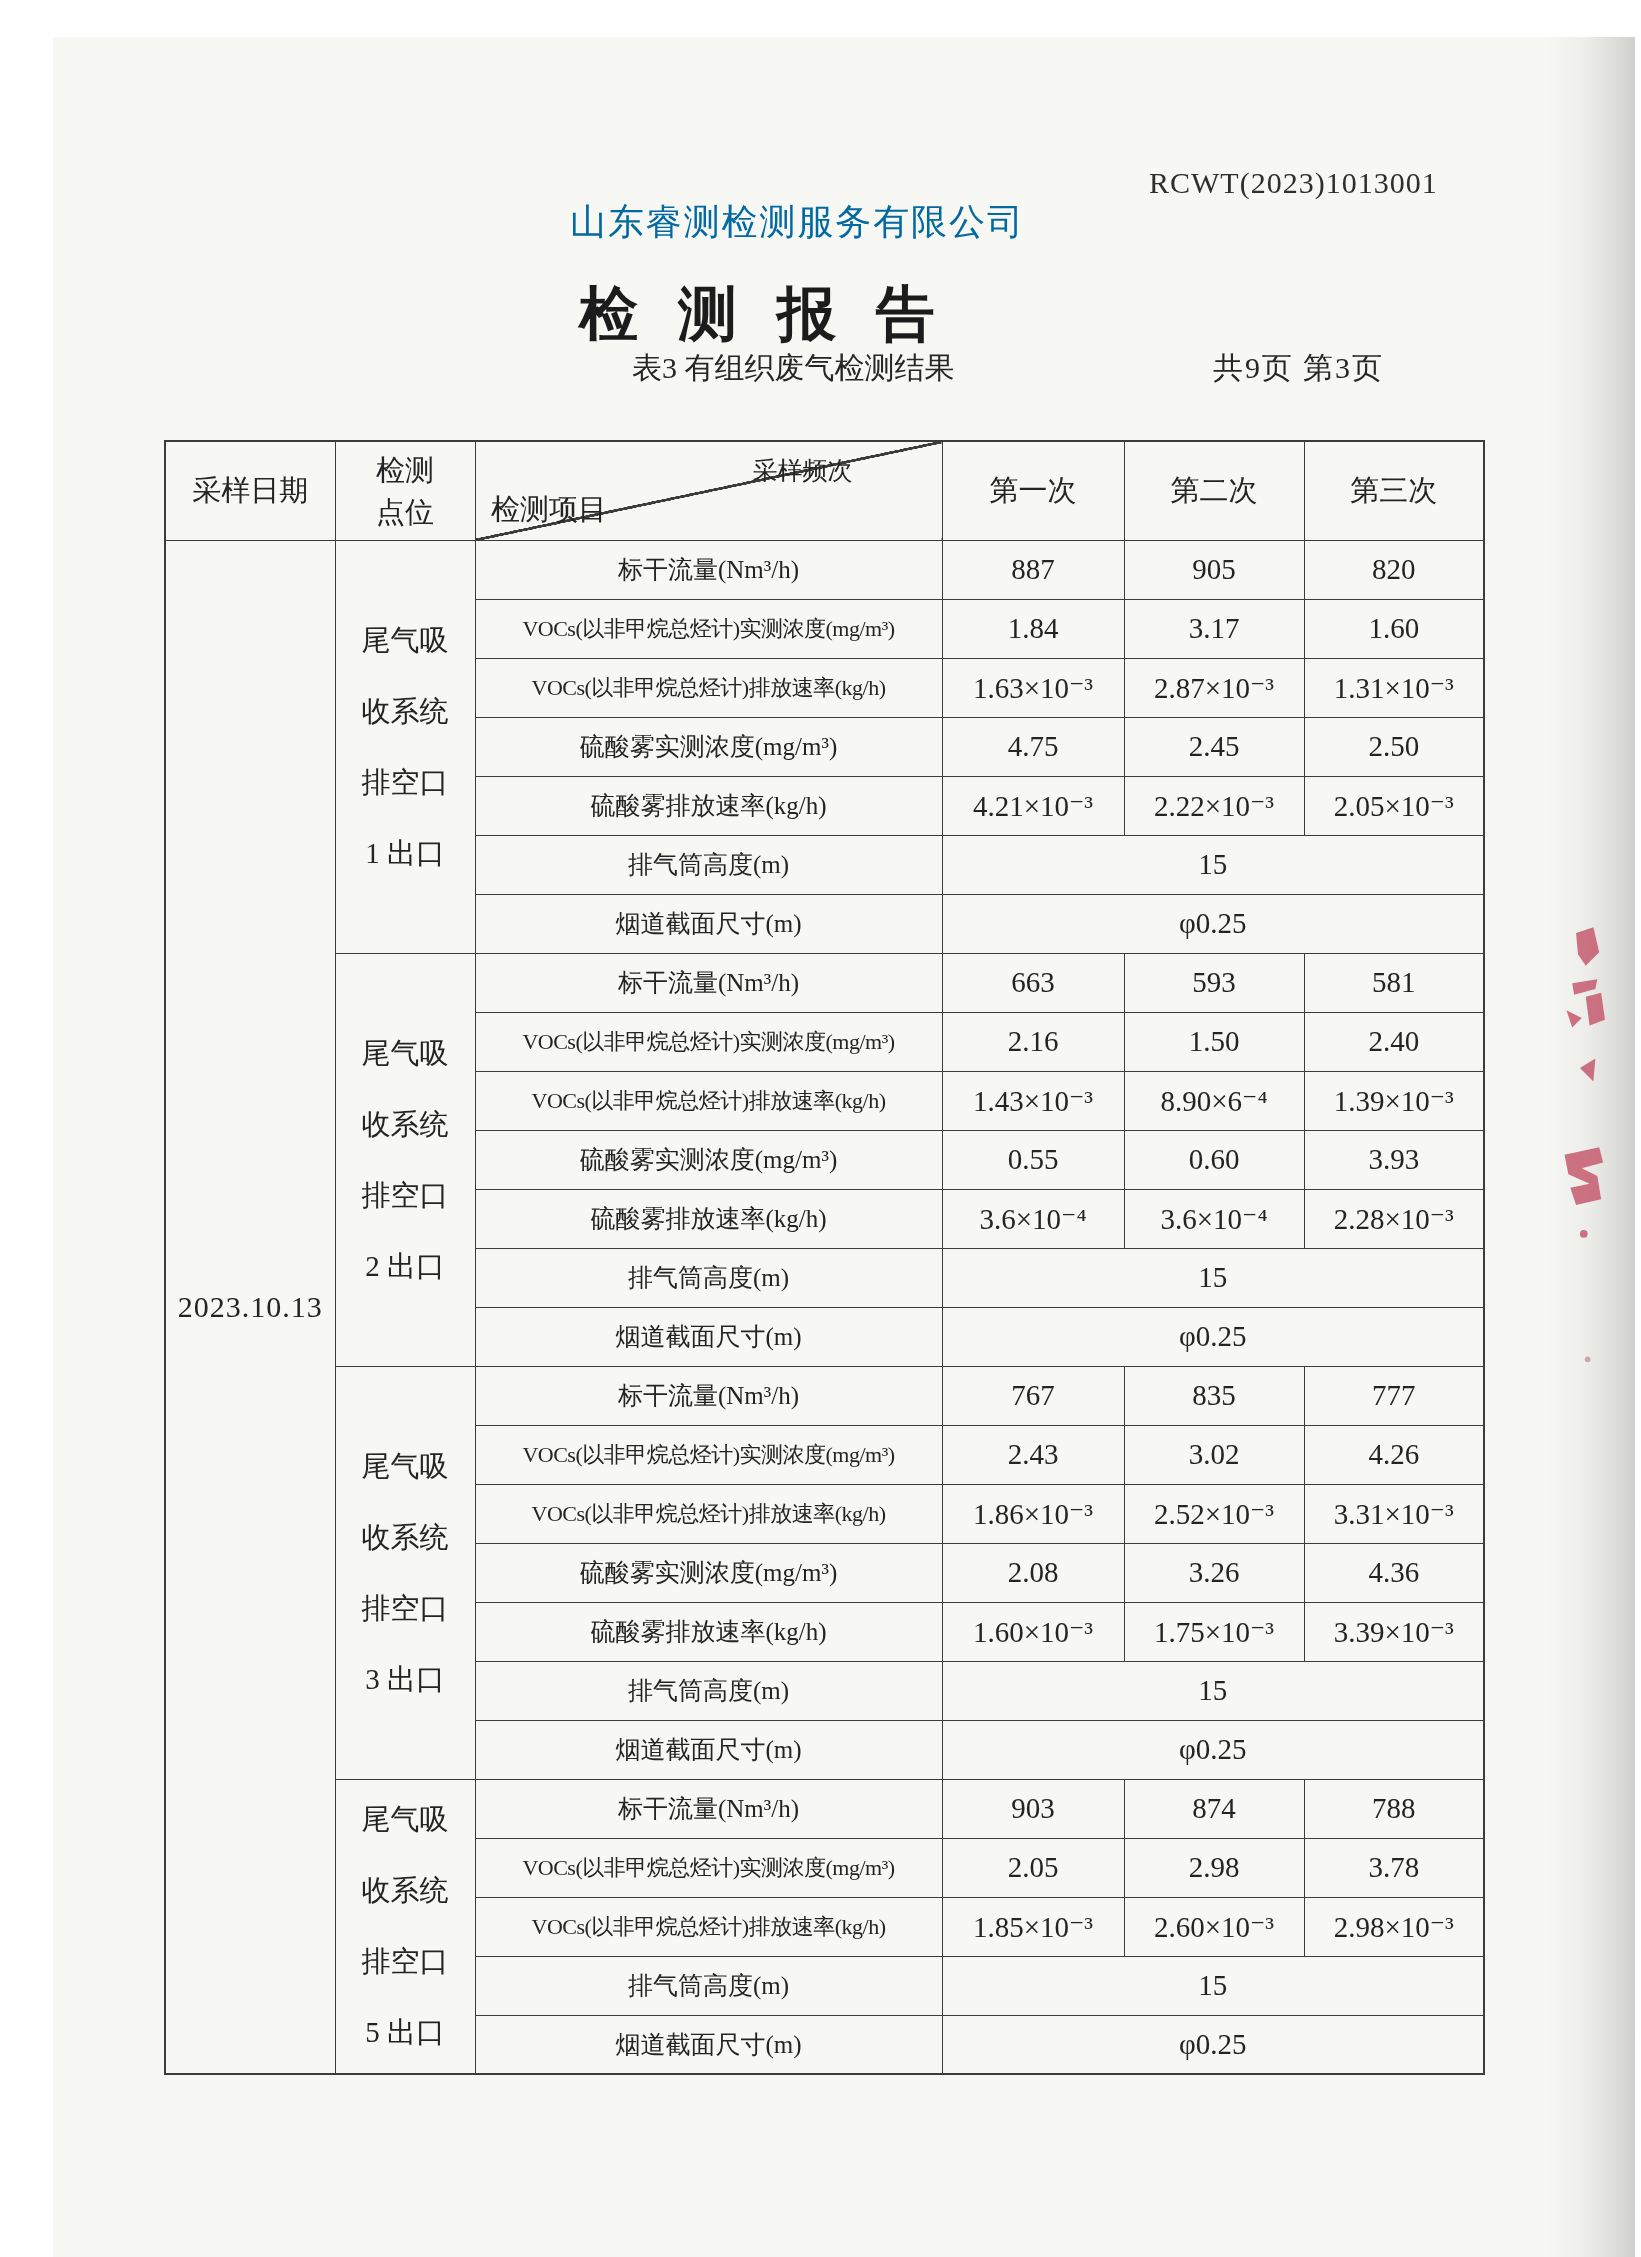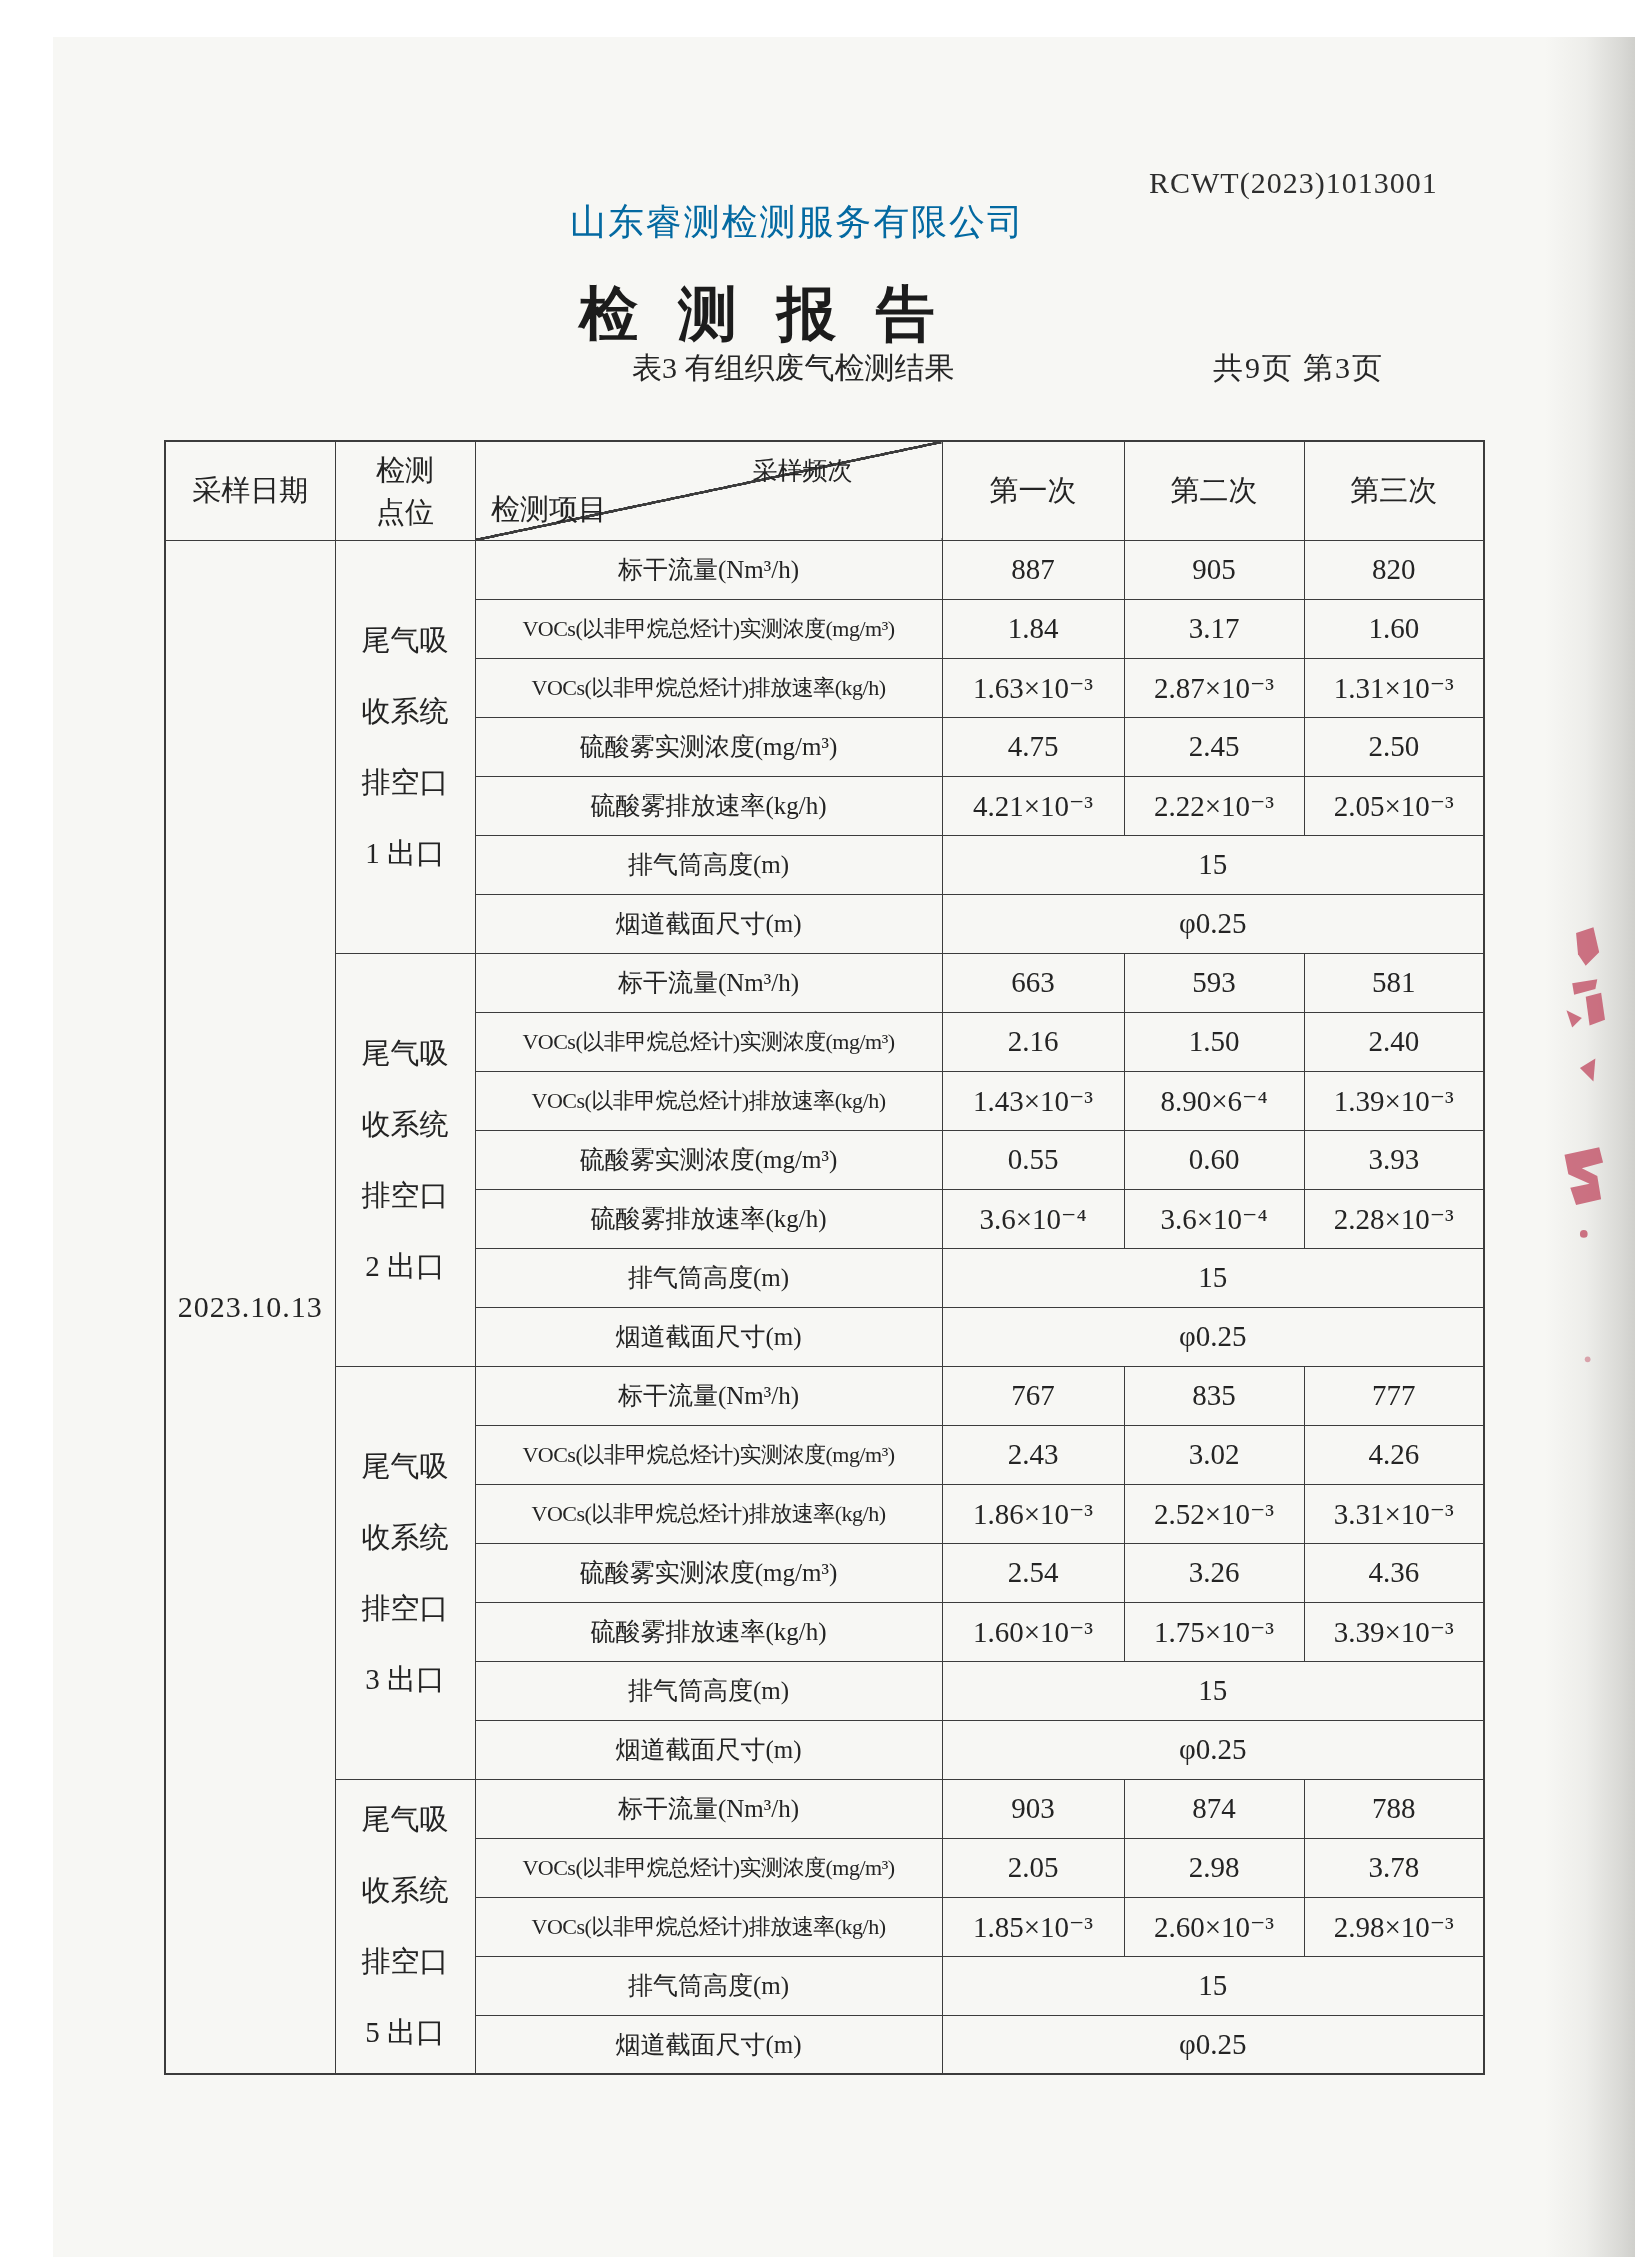--- a/index.html
+++ b/index.html
@@ -199,21 +199,21 @@
         <td class="val-cell">4.26</td>
       </tr>
       <tr>
         <td class="item-cell tight">VOCs(以非甲烷总烃计)排放速率(kg/h)</td>
         <td class="val-cell">1.86×10⁻³</td>
         <td class="val-cell">2.52×10⁻³</td>
         <td class="val-cell">3.31×10⁻³</td>
       </tr>
       <tr>
         <td class="item-cell">硫酸雾实测浓度(mg/m³)</td>
-        <td class="val-cell">2.54</td>
+        <td class="val-cell">2.08</td>
         <td class="val-cell">3.26</td>
         <td class="val-cell">4.36</td>
       </tr>
       <tr>
         <td class="item-cell">硫酸雾排放速率(kg/h)</td>
         <td class="val-cell">1.60×10⁻³</td>
         <td class="val-cell">1.75×10⁻³</td>
         <td class="val-cell">3.39×10⁻³</td>
       </tr>
       <tr>

